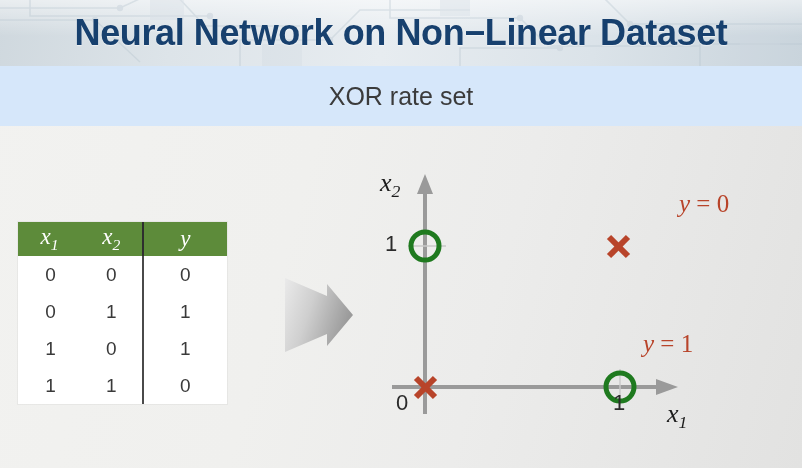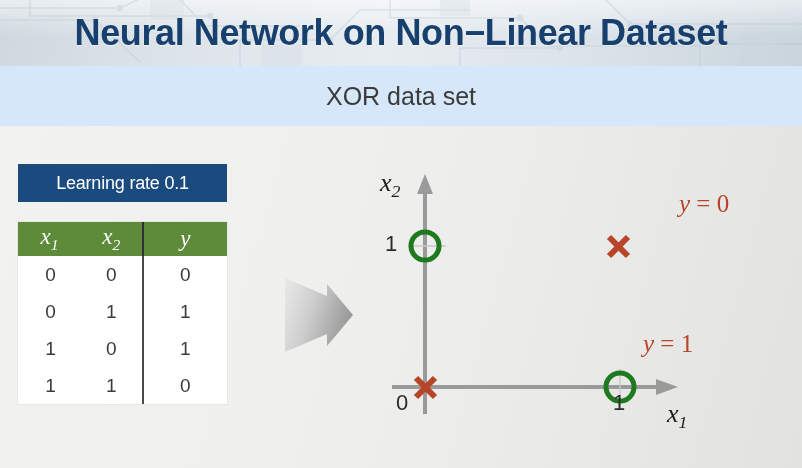--- a/index.html
+++ b/index.html
@@ -190,26 +190,23 @@
         <rect x="150" y="-10" width="34" height="30"></rect>
         <rect x="262" y="44" width="40" height="30"></rect>
         <rect x="440" y="-8" width="30" height="24"></rect>
         <rect x="740" y="30" width="40" height="40"></rect>
       </g>
     </svg>
     <div class="title-text">Neural Network on Non−Linear Dataset</div>
   </div>
 
   <div class="subtitle-band">
-    <div class="subtitle-text">XOR data set</div>
-  </div>
-
-  <div class="lr-banner">
-    <span class="lr-text">Learning rate 0.1</span>
-  </div>
+    <div class="subtitle-text">XOR rate set</div>
+  </div>
+
 
   <table class="tbl">
     <thead>
       <tr>
         <th class="c1"><span>x</span><span class="sub">1</span></th>
         <th class="c2"><span>x</span><span class="sub">2</span></th>
         <th class="c3"><span>y</span></th>
       </tr>
     </thead>
     <tbody>

